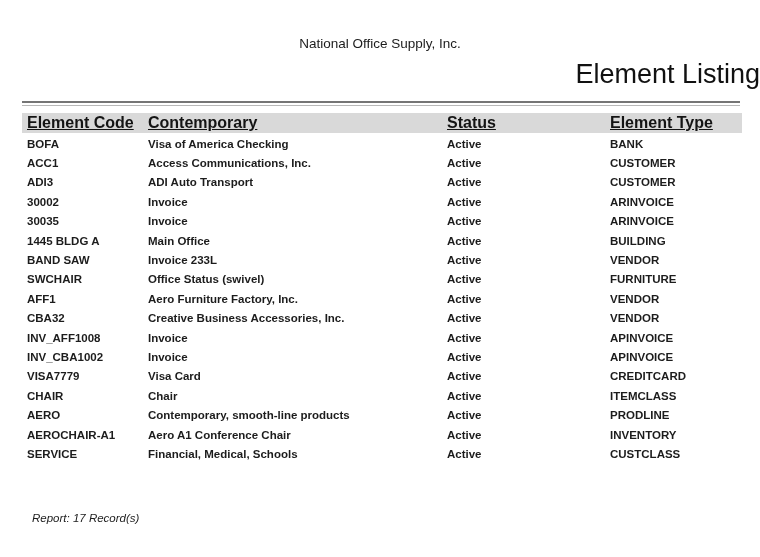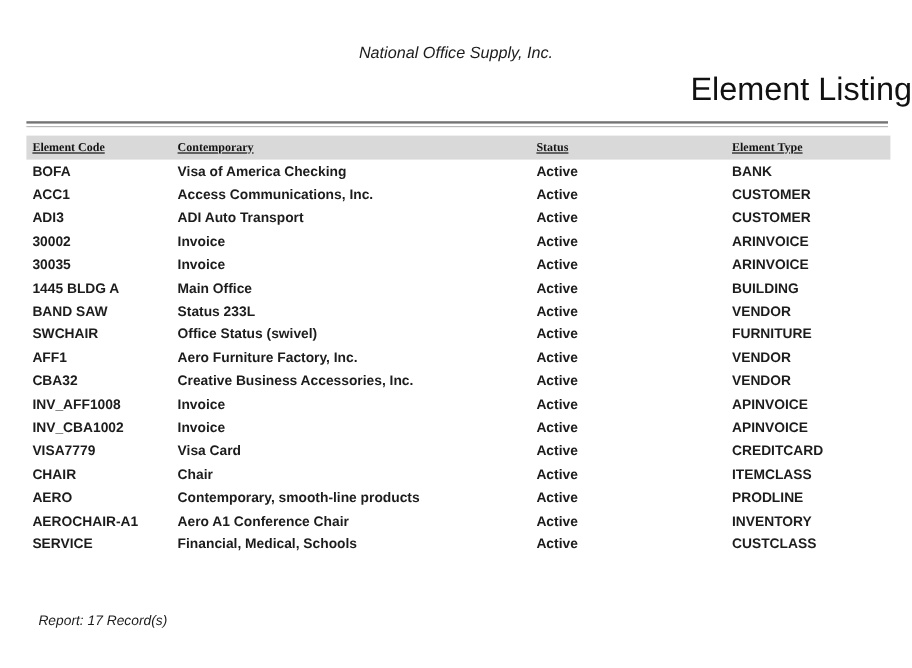--- a/index.html
+++ b/index.html
@@ -18,21 +18,20 @@
   }
   .company {
     position: absolute;
     top: 36px;
     left: 0;
     width: 760px;
     text-align: center;
     font-size: 13.5px;
     line-height: 16px;
     color: #1c1c1c;
-    font-style: italic;
   }
   .title {
     position: absolute;
     top: 58px;
     left: 0;
     width: 760px;
     margin: 0;
     text-align: right;
     font-size: 27px;
     line-height: 32px;
@@ -57,26 +56,25 @@
   .thead {
     position: absolute;
     top: 113px;
     left: 22px;
     width: 720px;
     height: 20px;
     background: var(--header-bar, #d9d9d9);
     align-items: center;
   }
   .thead .col {
-    font-size: 10px;
+    font-size: 16px;
     font-weight: bold;
     text-decoration: underline;
     white-space: nowrap;
     color: #141414;
-    font-family: Liberation Serif, serif;
   }
   .tbody {
     position: absolute;
     top: 134px;
     left: 22px;
     width: 720px;
     font-weight: bold;
   }
   .row {
     height: 19.4px;
@@ -147,21 +145,21 @@
         <span class="col">ARINVOICE</span>
       </div>
       <div class="row grid">
         <span class="col">1445 BLDG A</span>
         <span class="col">Main Office</span>
         <span class="col">Active</span>
         <span class="col">BUILDING</span>
       </div>
       <div class="row grid">
         <span class="col">BAND SAW</span>
-        <span class="col">Status 233L</span>
+        <span class="col">Invoice 233L</span>
         <span class="col">Active</span>
         <span class="col">VENDOR</span>
       </div>
       <div class="row grid">
         <span class="col">SWCHAIR</span>
         <span class="col">Office Status (swivel)</span>
         <span class="col">Active</span>
         <span class="col">FURNITURE</span>
       </div>
       <div class="row grid">

